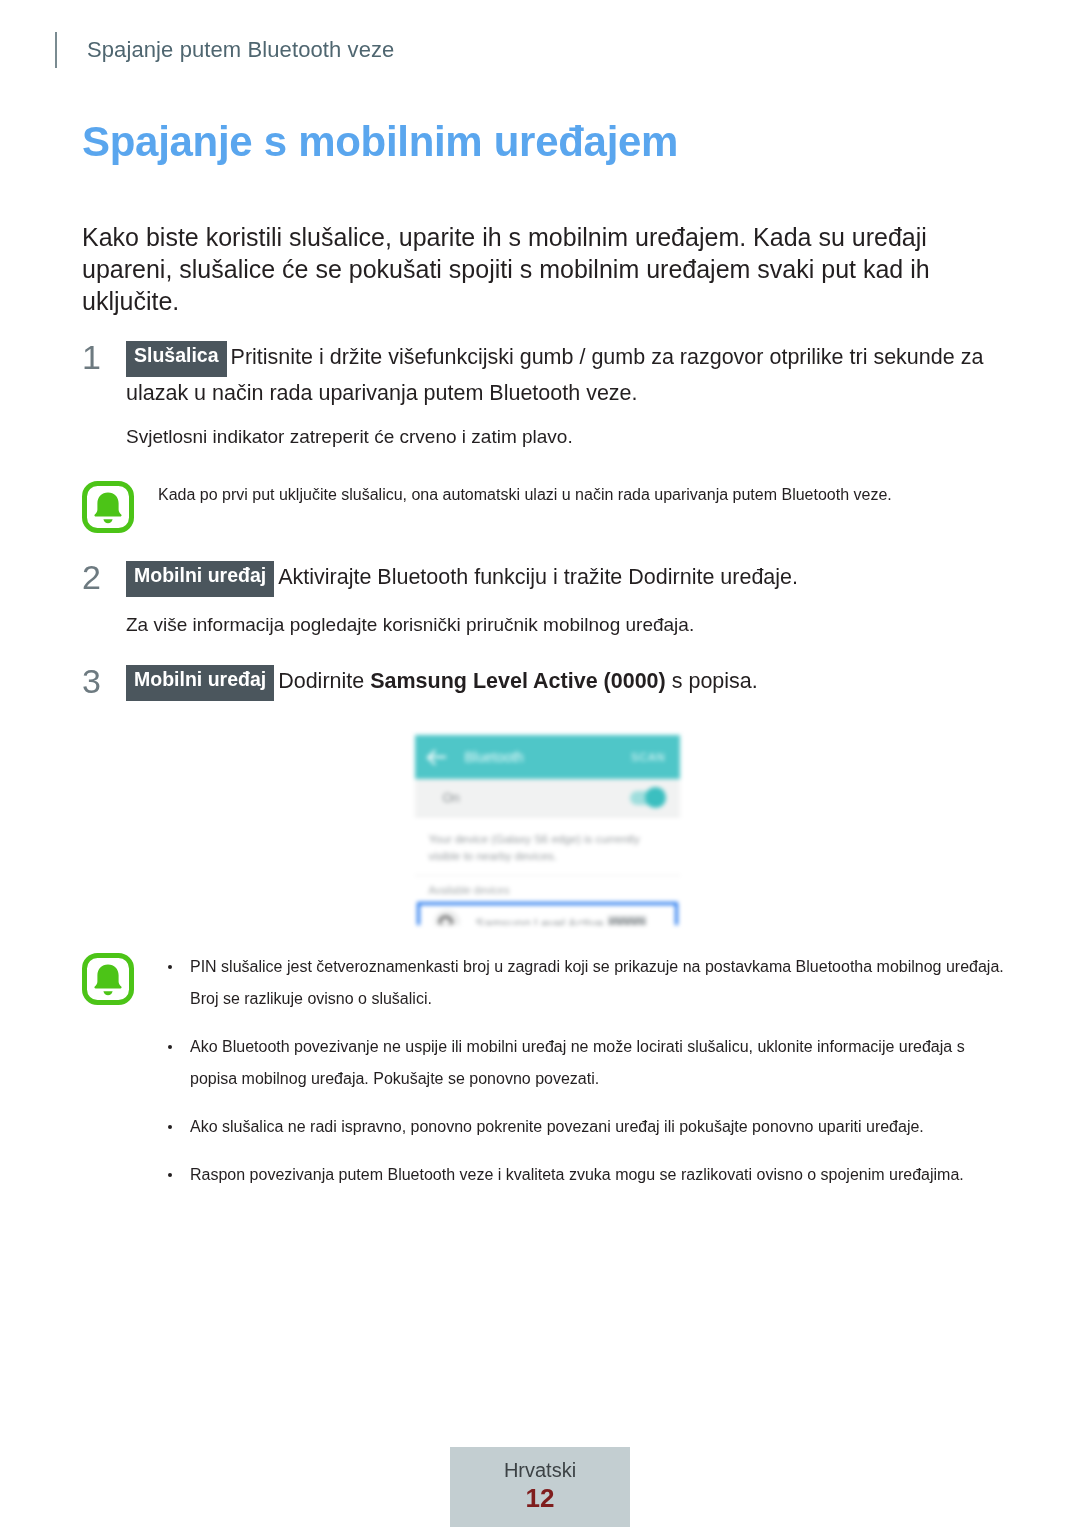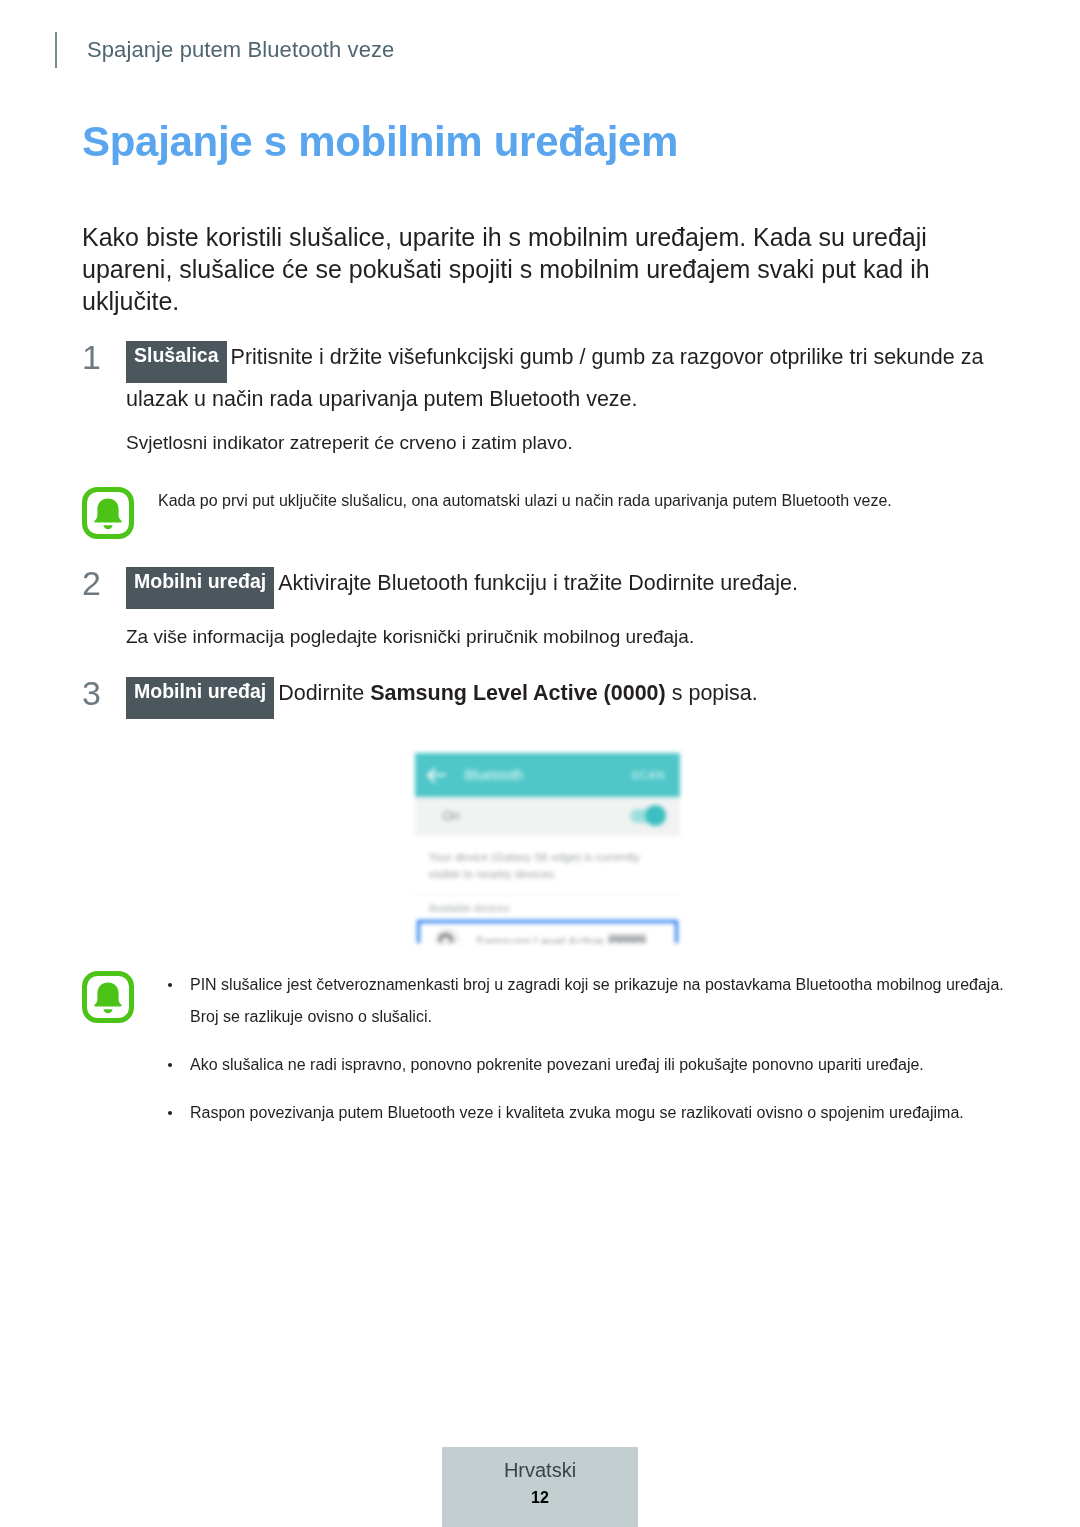--- a/index.html
+++ b/index.html
@@ -86,21 +86,21 @@
     font-size: 21.5px;
     line-height: 32px;
   }
   .badge {
     display: inline-block;
     background: #4b565d;
     color: #ffffff;
     font-weight: bold;
     font-size: 19.5px;
     line-height: 26px;
-    padding: 1px 8px 15px 8px;
+    padding: 1px 8px 9px 8px;
     vertical-align: 2px;
     margin-right: 4px;
     white-space: nowrap;
   }
   .sub-line {
     margin-top: 12px;
     margin-left: 44px;
     font-size: 19px;
     line-height: 32px;
   }
@@ -267,37 +267,37 @@
   
   .footer {
     position: absolute;
     left: 0; right: 0;
     bottom: 0;
     height: 80px;
     display: flex;
     justify-content: center;
   }
   .footer-box {
-    width: 196px;
+    width: 180px;
     background: #c3ced1;
     display: flex;
     flex-direction: column;
     align-items: center;
     justify-content: center;
     padding-bottom: 4px;
   }
   .footer-lang {
     font-size: 20px;
     color: #3c4245;
     line-height: 26px;
   }
   .footer-page {
-    font-size: 16px;
+    font-size: 26px;
     font-weight: bold;
-    color: #000000;
+    color: #7f1d1d;
     line-height: 30px;
   }
 </style>
 </head>
 <body>
 
 <div class="running-header">
   <div class="rule"></div>
   <div class="rh-text">Spajanje putem Bluetooth veze</div>
 </div>
@@ -367,20 +367,21 @@
     <div class="note-icon">
       <svg width="52" height="52" viewBox="0 0 52 52" xmlns="http://www.w3.org/2000/svg">
         <rect x="2.5" y="2.5" width="47" height="47" rx="13" ry="13" fill="#ffffff" stroke="#4cc417" stroke-width="5"></rect>
         <path d="M26 11.5 c-6.2 0-10.6 4.5-10.6 10.7 v6.4 c0 2.4-1.1 3.6-2.6 4.9 -.8.7-.3 2.1.8 2.1 h24.8 c1.1 0 1.6-1.4 .8-2.1 -1.5-1.3-2.6-2.5-2.6-4.9 v-6.4 c0-6.2-4.4-10.7-10.6-10.7 z" fill="#4cc417"></path>
         <path d="M21.4 38.3 h9.2 c-.6 2.5-2.4 4-4.6 4 -2.2 0-4-1.5-4.6-4 z" fill="#4cc417"></path>
       </svg>
     </div>
     <div class="note-body">
       <ul class="bullet-list">
         <li>PIN slušalice jest četveroznamenkasti broj u zagradi koji se prikazuje na postavkama Bluetootha mobilnog uređaja. Broj se razlikuje ovisno o slušalici.</li>
+        <li>Ako Bluetooth povezivanje ne uspije ili mobilni uređaj ne može locirati slušalicu, uklonite informacije uređaja s popisa mobilnog uređaja. Pokušajte se ponovno povezati.</li>
         <li>Ako slušalica ne radi ispravno, ponovno pokrenite povezani uređaj ili pokušajte ponovno upariti uređaje.</li>
         <li>Raspon povezivanja putem Bluetooth veze i kvaliteta zvuka mogu se razlikovati ovisno o spojenim uređajima.</li>
       </ul>
     </div>
   </div>
 
 </div>
 
 <div class="footer">
   <div class="footer-box">

